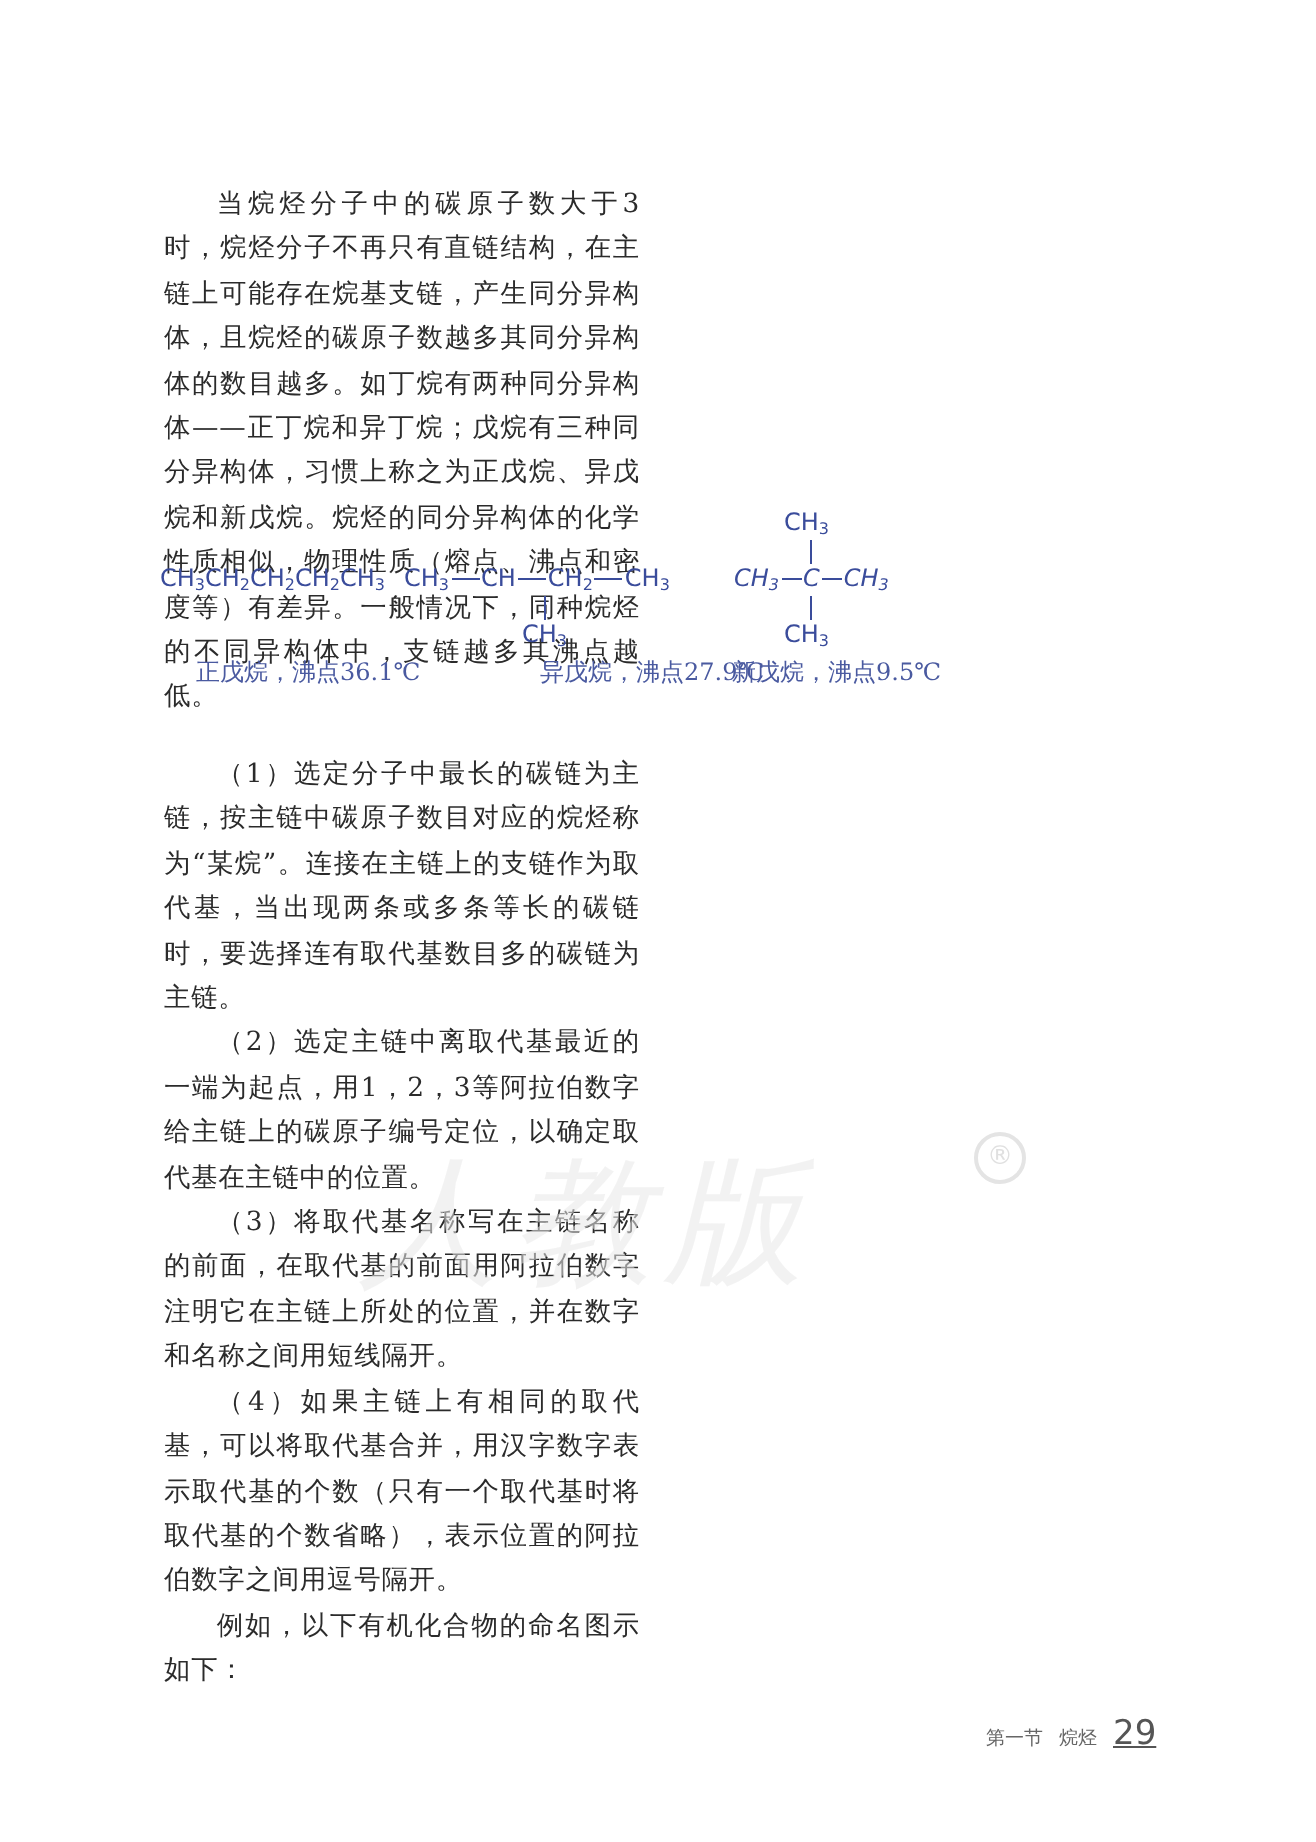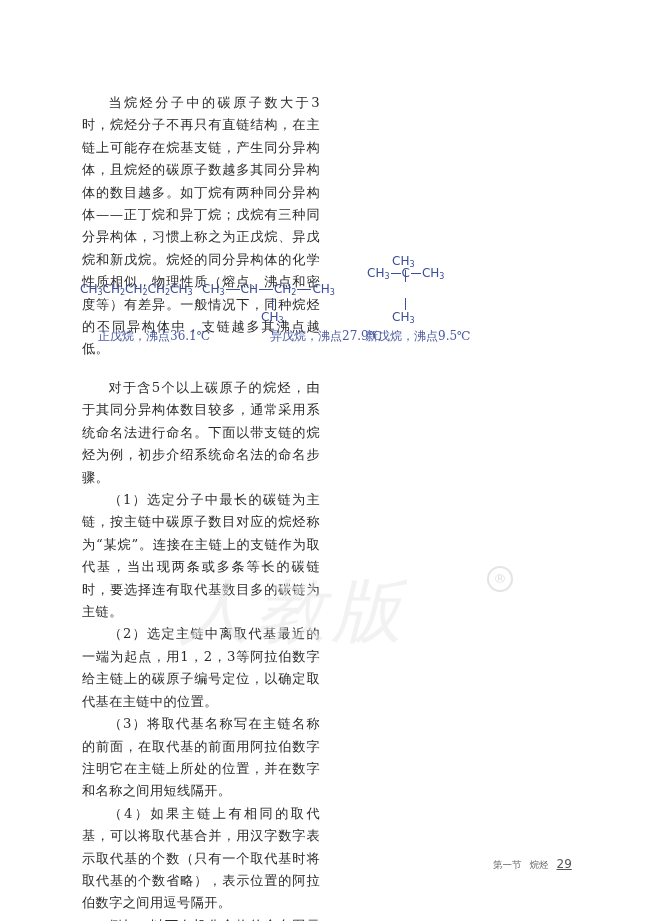--- a/index.html
+++ b/index.html
@@ -70,21 +70,21 @@
     line-height: 22px;
   }
 
   .footer {
     position: absolute;
     left: 493px; top: 857px;
     font-size: 9.5px;
     color: #666;
     white-space: nowrap;
   }
-  .footer .pnum { font-family: "DejaVu Sans", sans-serif; font-size: 12px; margin-left: 8px; color: #555; text-decoration: underline; }
+  .footer .pnum { font-family: "DejaVu Sans", sans-serif; font-size: 17px; margin-left: 8px; color: #555; text-decoration: underline; }
   .footer .sep { margin-left: 8px; margin-top: 36px; }
 </style>
 </head>
 <body>
 
 <div class="page">
 
   <div class="body-text" id="block1">
     <p class="para">当烷烃分子中的碳原子数大于3时，烷烃分子不再只有直链结构，在主链上可能存在烷基支链，产生同分异构体，且烷烃的碳原子数越多其同分异构体的数目越多。如丁烷有两种同分异构体——正丁烷和异丁烷；戊烷有三种同分异构体，习惯上称之为正戊烷、异戊烷和新戊烷。烷烃的同分异构体的化学性质相似，物理性质（熔点、沸点和密度等）有差异。一般情况下，同种烷烃的不同异构体中，支链越多其沸点越低。</p>
   </div>
@@ -94,28 +94,27 @@
     <div class="chem" style="left:18px; top:34px;text-align:right;">CH<sub>3</sub>CH<sub>2</sub>CH<sub>2</sub>CH<sub>2</sub>CH<sub>3</sub></div>
     <div class="caption" style="left:36px; top:80px;">正戊烷，沸点36.1℃</div>
 
     <div class="chem" style="left:140px; top:34px;">CH<sub>3</sub><span class="bond-h"></span>CH<span class="bond-h"></span>CH<sub>2</sub><span class="bond-h"></span>CH<sub>3</sub></div>
     <div class="bond-v" style="left:210px; top:50px; height:12px;"></div>
     <div class="chem" style="left:199px; top:62px;">CH<sub>3</sub></div>
     <div class="caption" style="left:180px; top:80px;margin-left:28px;">异戊烷，沸点27.9℃</div>
 
     <div class="chem" style="left:330px; top:6px;">CH<sub>3</sub></div>
     <div class="bond-v" style="left:343px; top:22px; height:12px;"></div>
-    <div class="chem" style="left:305px; top:18px;">CH<sub>3</sub><span class="bond-h" style="width:10px"></span>C<span class="bond-h" style="width:10px"></span>CH<sub>3</sub></div>
+    <div class="chem" style="left:305px; top:34px;font-style:italic;">CH<sub>3</sub><span class="bond-h" style="width:10px"></span>C<span class="bond-h" style="width:10px"></span>CH<sub>3</sub></div>
     <div class="bond-v" style="left:343px; top:50px; height:12px;"></div>
     <div class="chem" style="left:330px; top:62px;">CH<sub>3</sub></div>
     <div class="caption" style="left:304px; top:80px;">新戊烷，沸点9.5℃</div>
   </div>
 
   <div class="body-text" id="block2">
-    <p class="para">对于含5个以上碳原子的烷烃，由于其同分异构体数目较多，通常采用系统命名法进行命名。下面以带支链的烷烃为例，初步介绍系统命名法的命名步骤。</p>
     <p class="para">（1）选定分子中最长的碳链为主链，按主链中碳原子数目对应的烷烃称为“某烷”。连接在主链上的支链作为取代基，当出现两条或多条等长的碳链时，要选择连有取代基数目多的碳链为主链。</p>
     <p class="para">（2）选定主链中离取代基最近的一端为起点，用1，2，3等阿拉伯数字给主链上的碳原子编号定位，以确定取代基在主链中的位置。</p>
     <p class="para">（3）将取代基名称写在主链名称的前面，在取代基的前面用阿拉伯数字注明它在主链上所处的位置，并在数字和名称之间用短线隔开。</p>
     <p class="para">（4）如果主链上有相同的取代基，可以将取代基合并，用汉字数字表示取代基的个数（只有一个取代基时将取代基的个数省略），表示位置的阿拉伯数字之间用逗号隔开。</p>
     <p class="para">例如，以下有机化合物的命名图示如下：</p>
   </div>
 
   <div class="watermark">人教版</div>
   <div class="watermark-reg">®</div>
 

